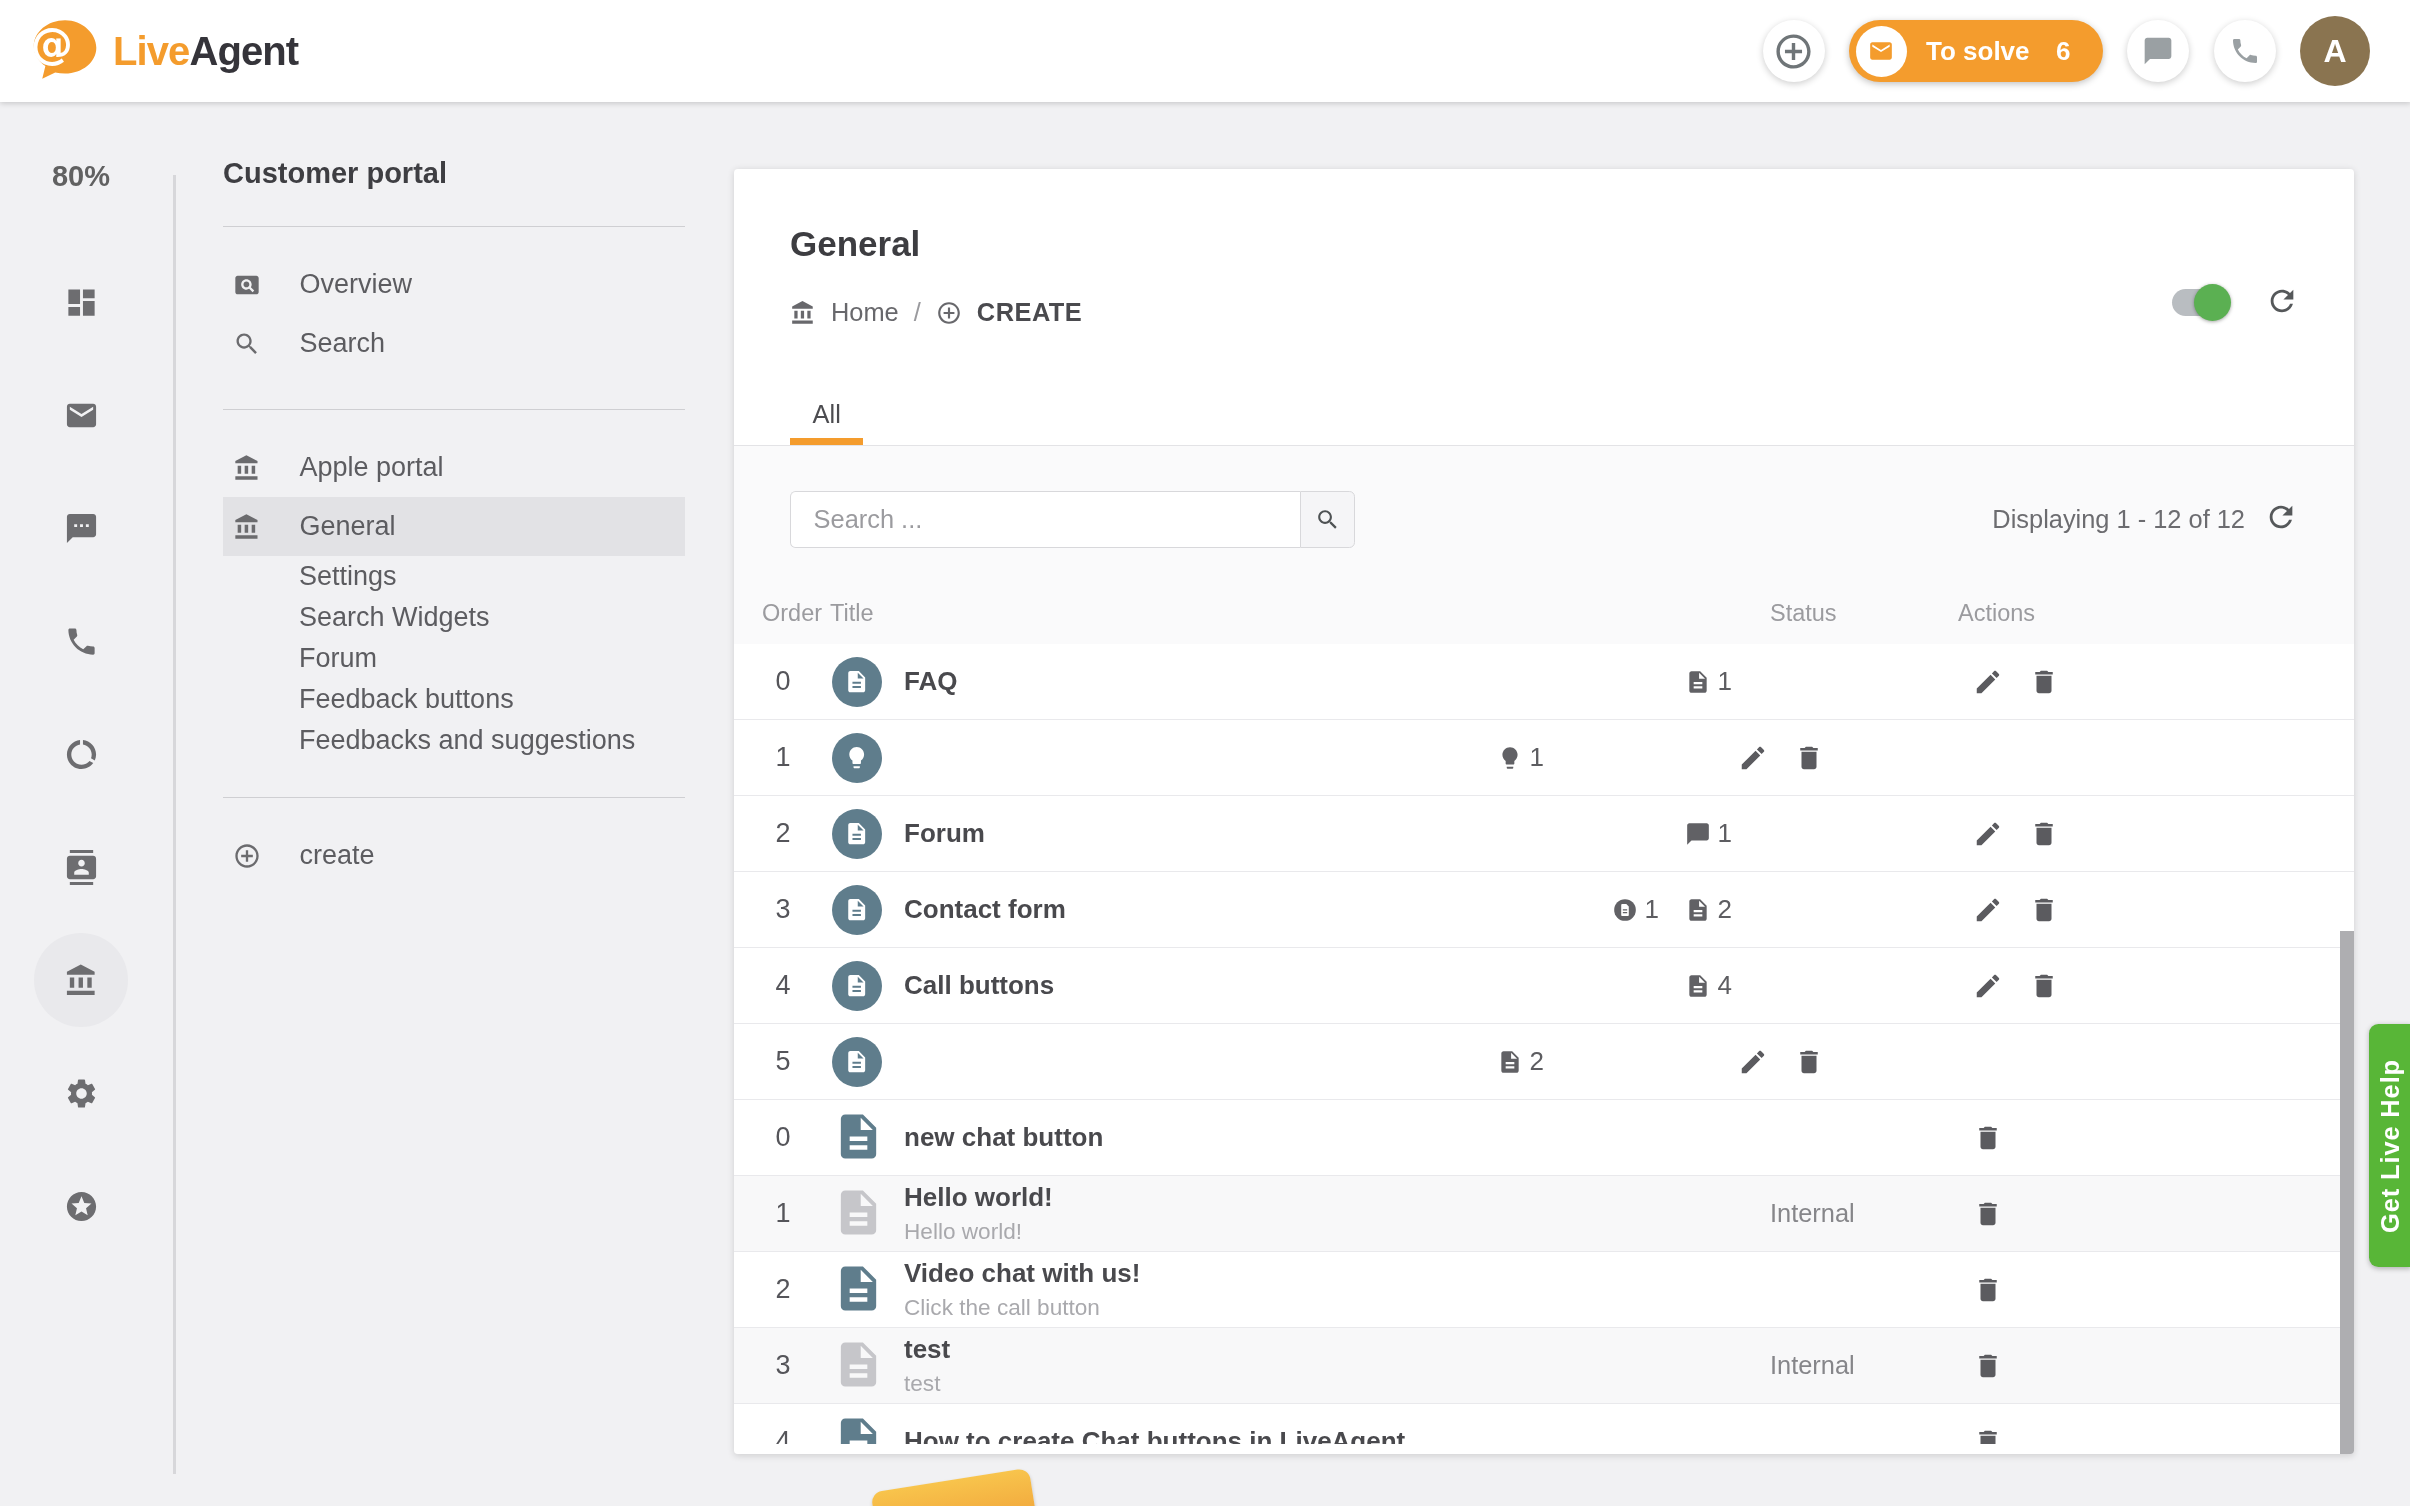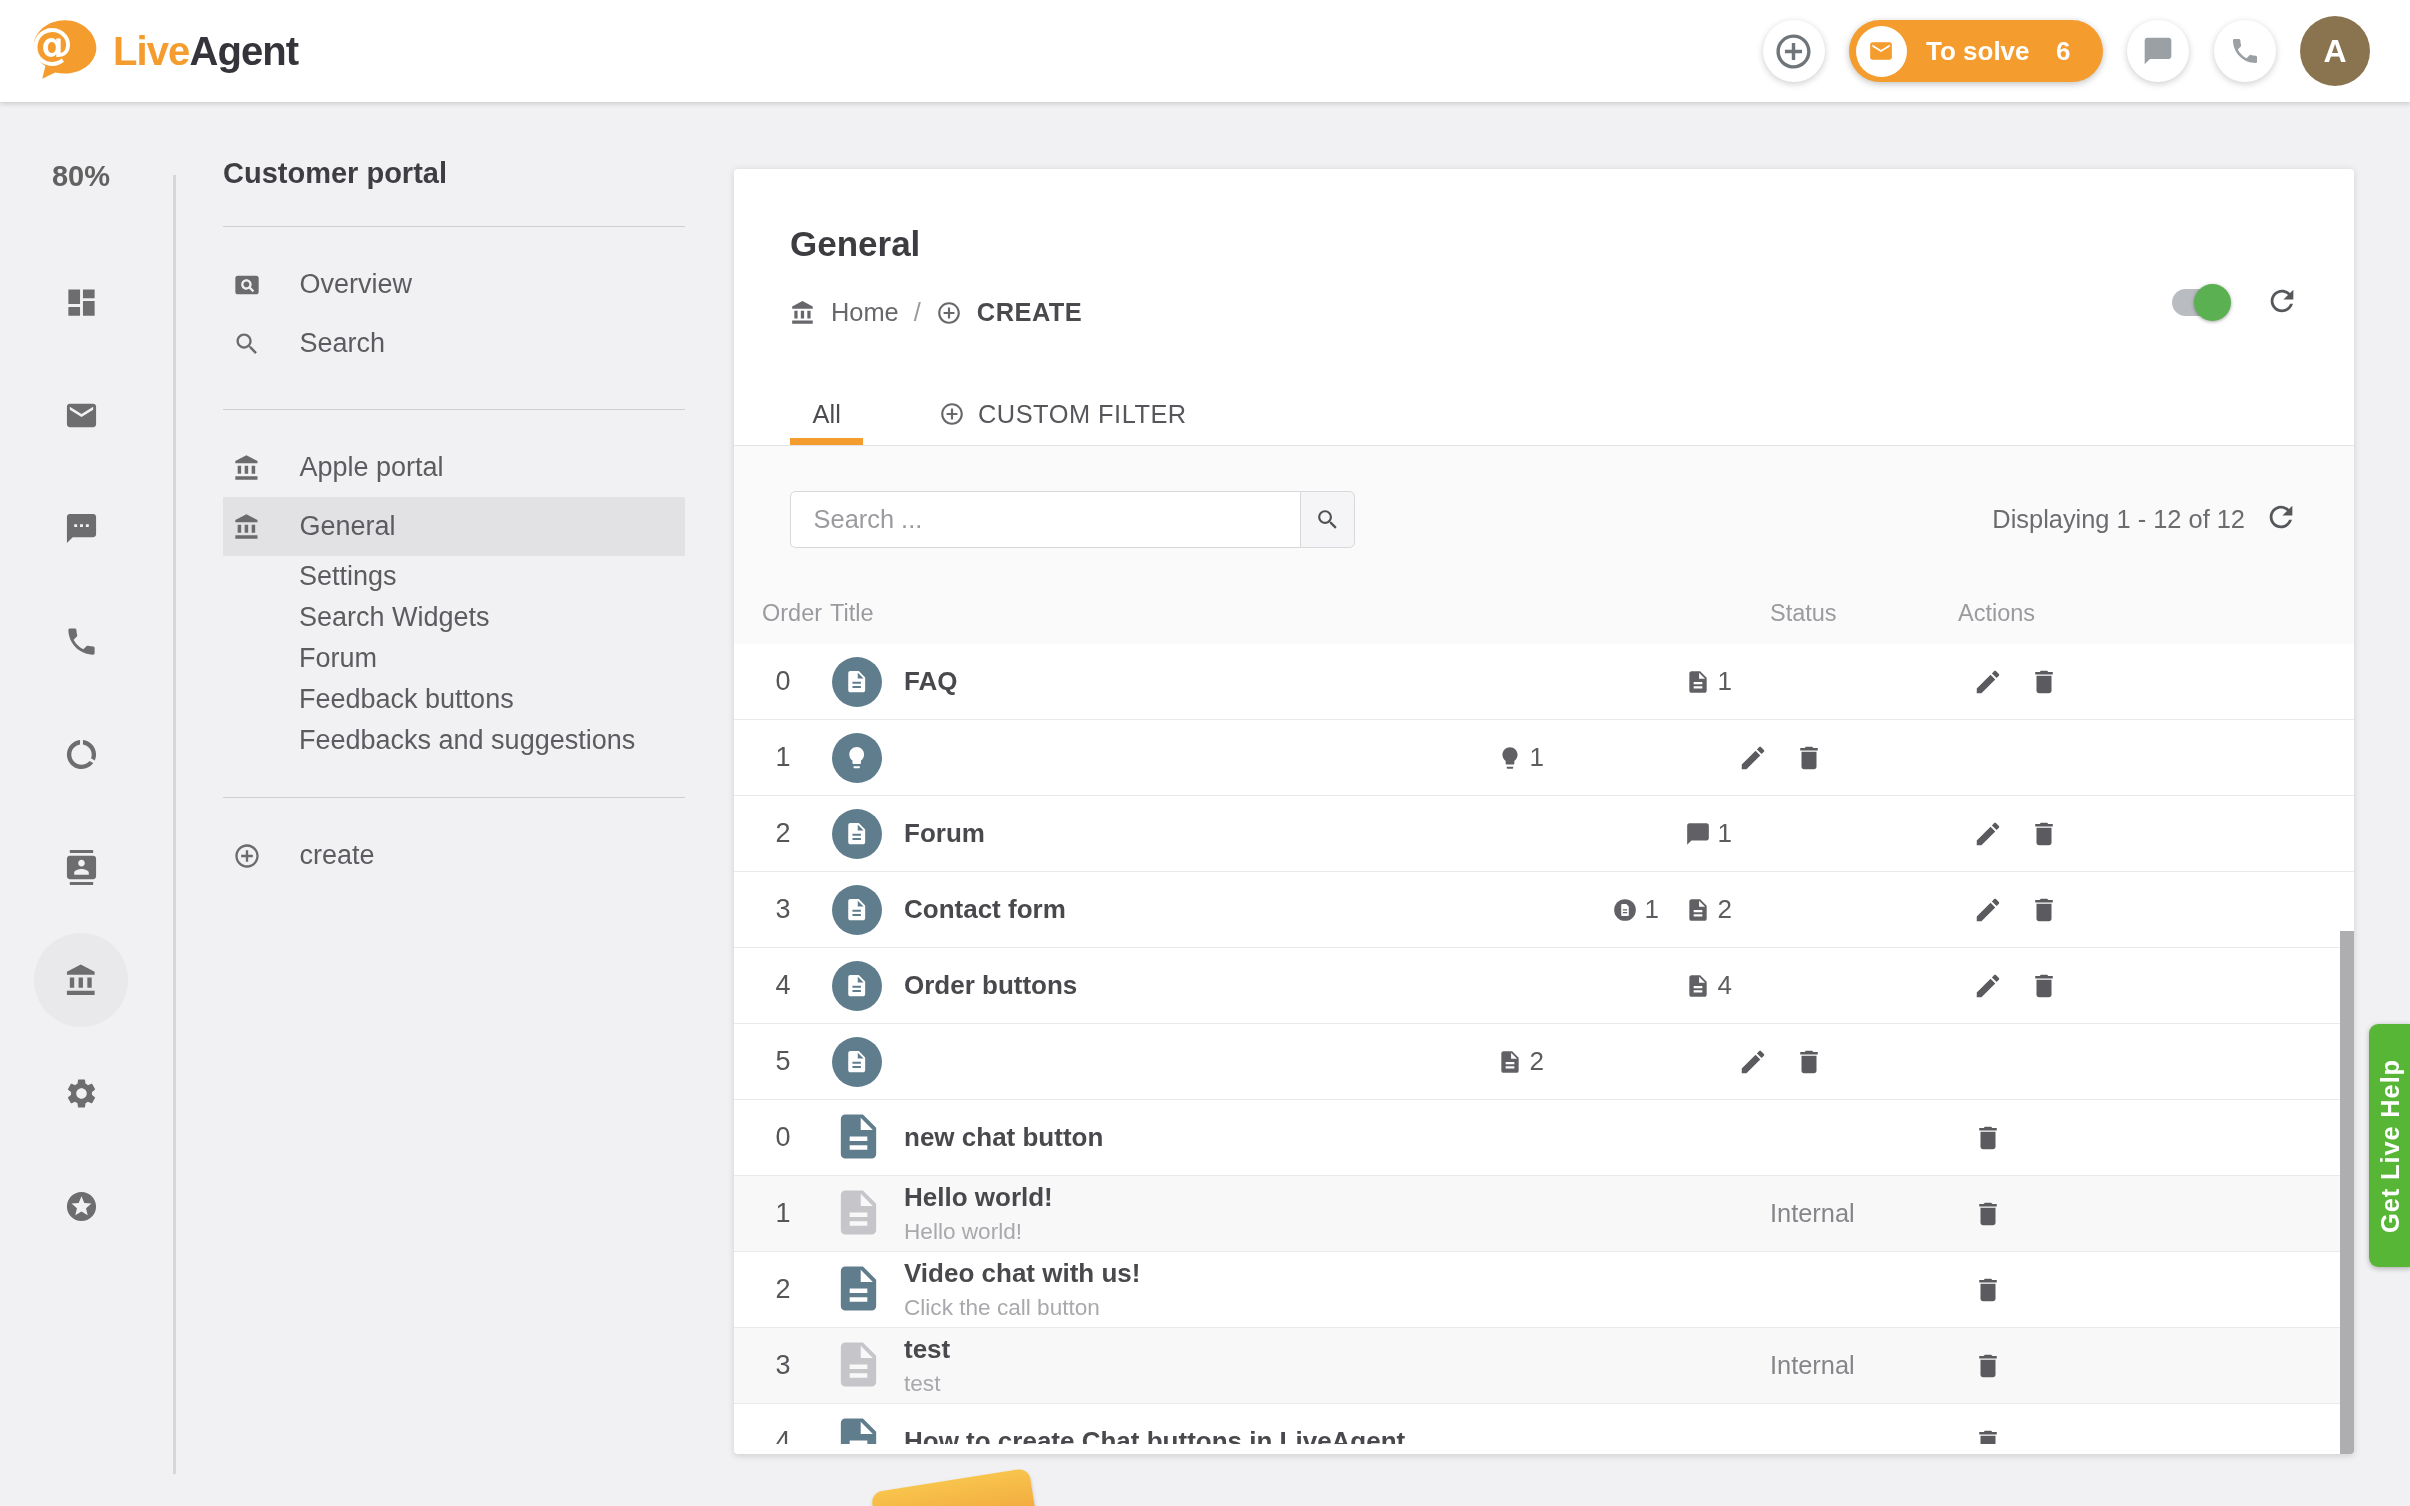--- a/index.html
+++ b/index.html
@@ -294,26 +294,20 @@
             <path d="M13 7h-2v4H7v2h4v4h2v-4h4v-2h-4V7zm-1-5C6.48 2 2 6.48 2 12s4.48 10 10 10 10-4.48 10-10S17.52 2 12 2zm0 18c-4.41 0-8-3.59-8-8s3.59-8 8-8 8 3.59 8 8-3.59 8-8 8z"></path>
           </svg>
         <span class="crumb-create">CREATE</span>
       </div>
     </div>
 
     <div class="tabs">
       <div class="tab active">
           <span>All</span>
         </div>
-      <div class="tab">
-        <svg viewBox="0 0 24 24">
-            <path d="M13 7h-2v4H7v2h4v4h2v-4h4v-2h-4V7zm-1-5C6.48 2 2 6.48 2 12s4.48 10 10 10 10-4.48 10-10S17.52 2 12 2zm0 18c-4.41 0-8-3.59-8-8s3.59-8 8-8 8 3.59 8 8-3.59 8-8 8z"></path>
-          </svg>
-        <span class="tab-filter">CUSTOM FILTER</span>
-      </div>
     </div>
 
     <div class="content">
       <div class="toolbar">
         <div class="searchbox">
           <input type="text" placeholder="Search ..." style="">
           <div class="search-btn">
               <svg viewBox="0 0 24 24">
                 <path d="M15.5 14h-.79l-.28-.27C15.41 12.59 16 11.11 16 9.5 16 5.91 13.09 3 9.5 3S3 5.91 3 9.5 5.91 16 9.5 16c1.61 0 3.09-.59 4.23-1.57l.27.28v.79l5 4.99L20.49 19l-4.99-5zm-6 0C7.01 14 5 11.99 5 9.5S7.01 5 9.5 5 14 7.01 14 9.5 11.99 14 9.5 14z"></path>
               </svg>
@@ -462,21 +456,21 @@
           <div class="row">
             <div class="cell-order">4</div>
             <div class="cell-avatar">
               <div class="avatar-circle">
                 <svg viewBox="0 0 24 24">
                   <path d="M14 2H6c-1.1 0-1.99.9-1.99 2L4 20c0 1.1.89 2 2 2h12c1.1 0 2-.9 2-2V8l-6-6zm2 16H8v-2h8v2zm0-4H8v-2h8v2zm-3-5V3.5L18.5 9H13z"></path>
                 </svg>
               </div>
             </div>
             <div class="cell-title">
-              <div class="t">Order buttons</div>
+              <div class="t">Call buttons</div>
             </div>
             <div class="cell-counts">
               <div class="count">
                 <svg viewBox="0 0 24 24">
                   <path d="M14 2H6c-1.1 0-1.99.9-1.99 2L4 20c0 1.1.89 2 2 2h12c1.1 0 2-.9 2-2V8l-6-6zm2 16H8v-2h8v2zm0-4H8v-2h8v2zm-3-5V3.5L18.5 9H13z"></path>
                 </svg>
                 <span>4</span>
               </div>
             </div>
             <div class="cell-status"></div>

